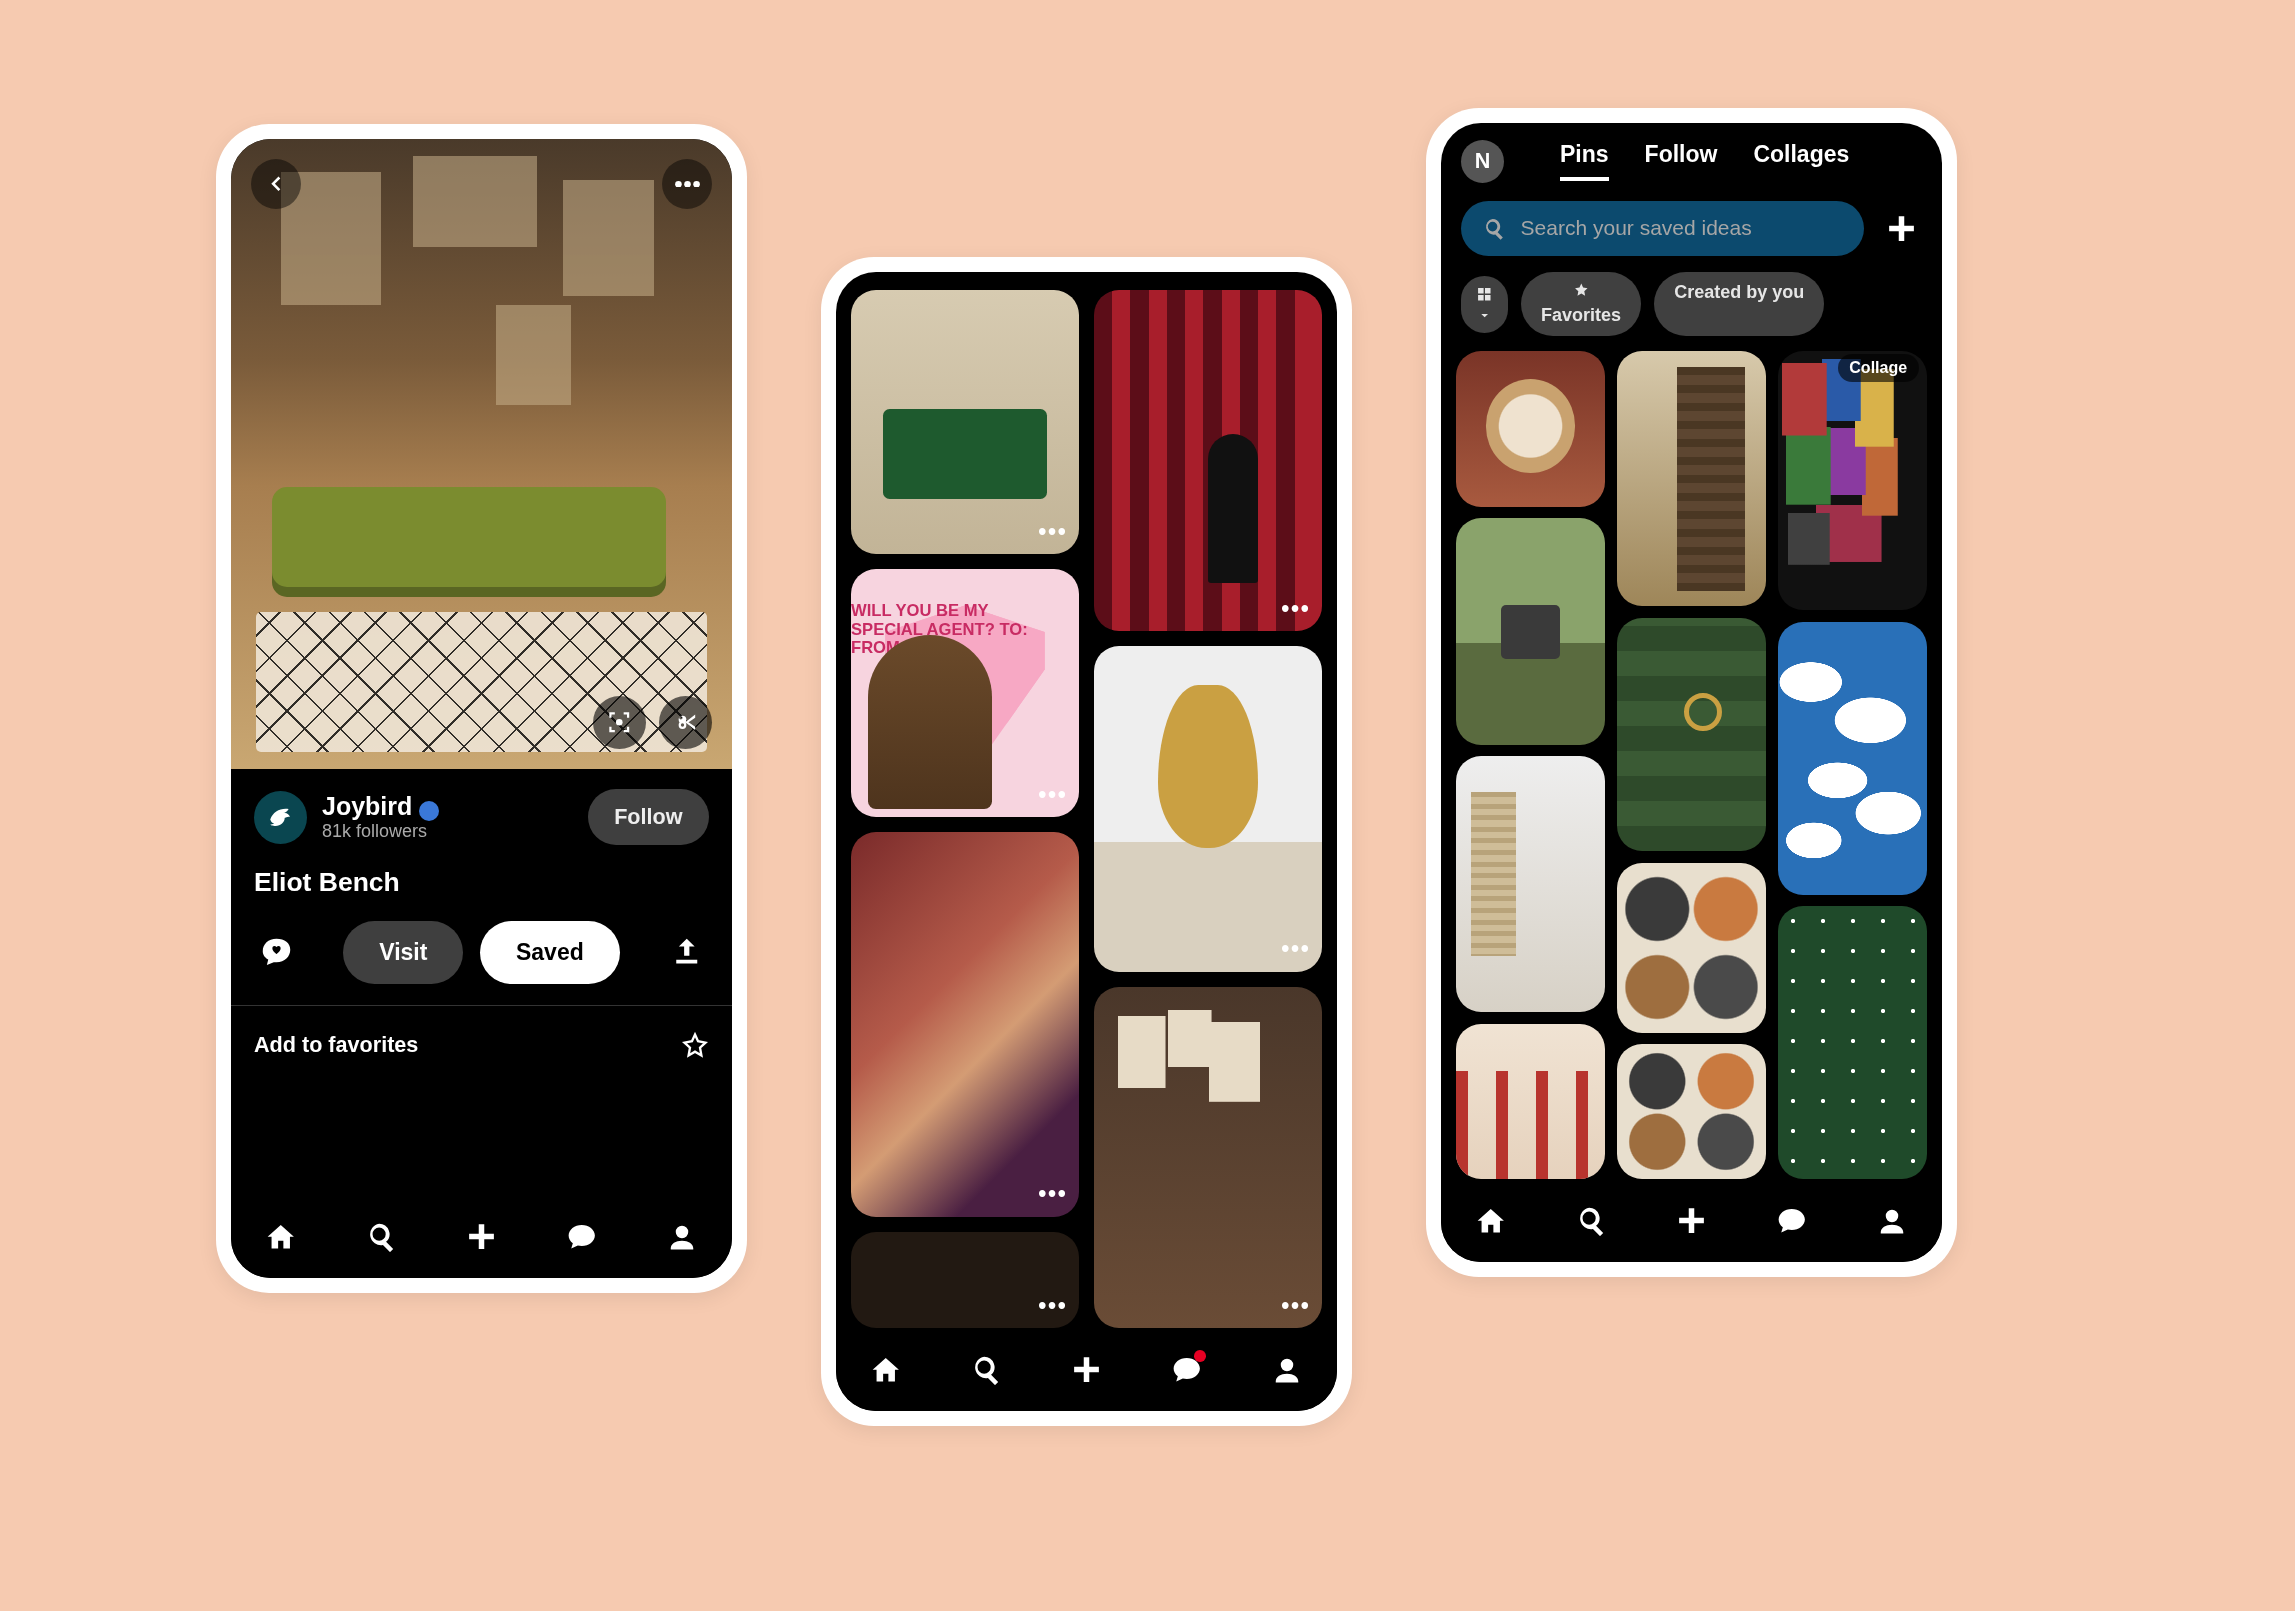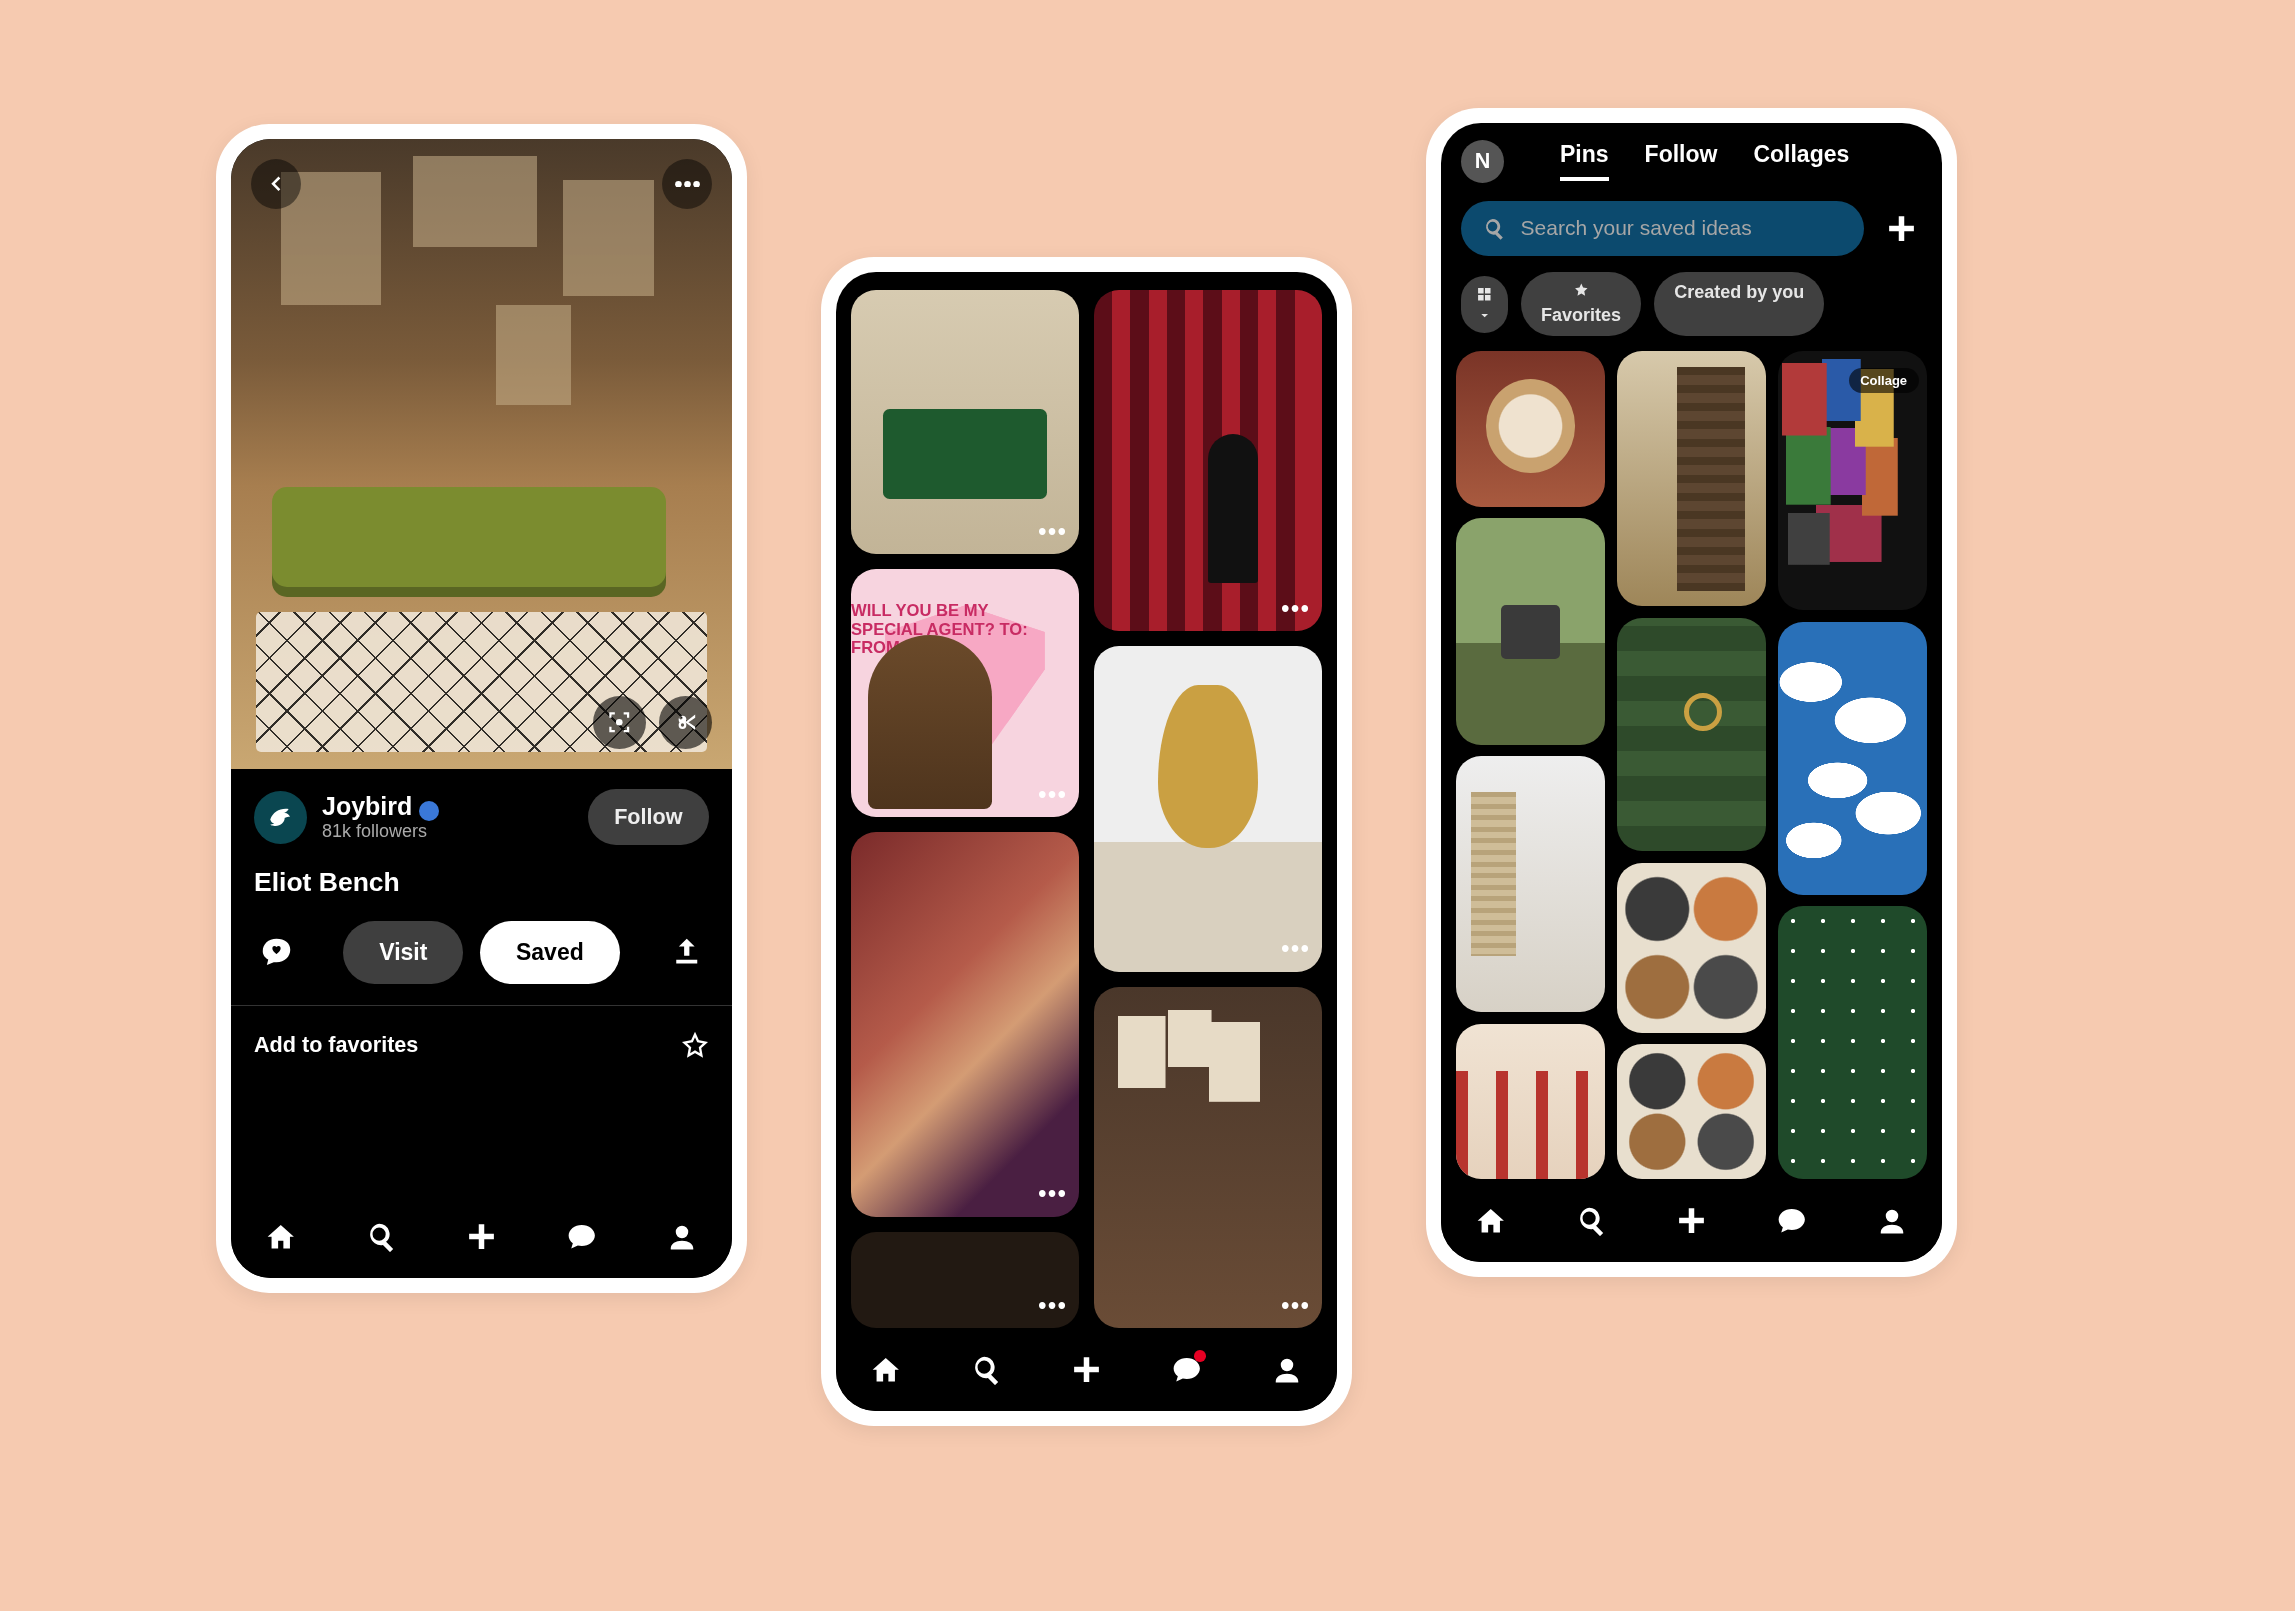--- a/index.html
+++ b/index.html
@@ -150,21 +150,21 @@
   .p3-search svg{fill:#a6a6a6;}
   .p3-search span{color:#a6a6a6;font-size:21px;}
   .p3-plus{width:41px;height:41px;display:flex;align-items:center;justify-content:center;}
   .p3-plus svg{fill:#fff;}
   .p3-chips{display:flex;align-items:center;gap:13.3px;margin-top:16.6px;}
   .chip{background:#404040;color:#e6e6e6;border-radius:828px;padding:10px 20px;font-size:18px;font-weight:700;display:flex;align-items:center;gap:6.6px;flex-direction:column;}
   .chip svg{fill:#e6e6e6;}
   .chip.grid{padding:10px 15px;}
   .p3-grid{flex:1;padding:15px 15px 0;display:flex;gap:11.6px;overflow:hidden;}
   .p3-grid .col{gap:11.6px;}
-  .tag{position:absolute;top:17px;right:8.3px;background:rgba(0,0,0,.6);color:#fff;font-size:13px;font-weight:700;padding:5px 11.6px;border-radius:828px;}
+  .tag{position:absolute;top:3px;right:8.3px;background:rgba(0,0,0,.6);color:#fff;font-size:16px;font-weight:700;padding:5px 11.6px;border-radius:828px;}
   
   .th-pie{background:linear-gradient(#7a3427,#a85a3f);}
   .th-pie::after{content:"";position:absolute;left:20%;top:18%;width:60%;height:60%;border-radius:50%;background:radial-gradient(circle,#efe2cf 48%,#c9a26f 50%);}
   .th-shelf{background:linear-gradient(#d7c9ab,#9e8659);}
   .th-shelf::after{content:"";position:absolute;left:40%;top:6%;width:46%;height:88%;background:repeating-linear-gradient(#4a3723 0 8.3px,#5d4631 8.3px 18px);}
   .th-collage{background:
     linear-gradient(#b23a3a,#b23a3a) 4% 6%/30% 28% no-repeat,
     linear-gradient(#2a5aa8,#2a5aa8) 40% 4%/26% 24% no-repeat,
     linear-gradient(#d9b24a,#d9b24a) 70% 10%/26% 30% no-repeat,
     linear-gradient(#3a7a3a,#3a7a3a) 8% 42%/30% 30% no-repeat,

